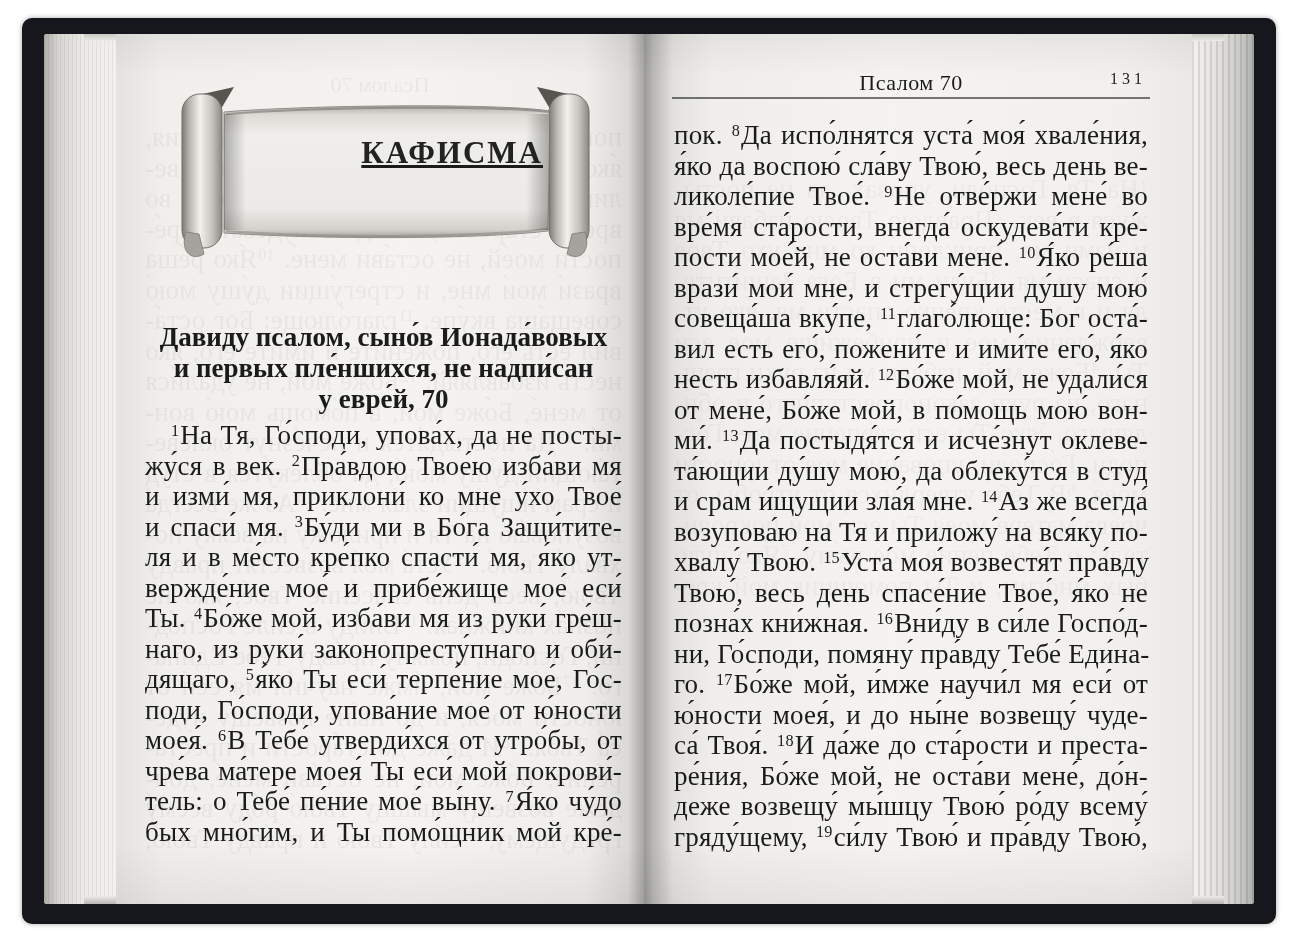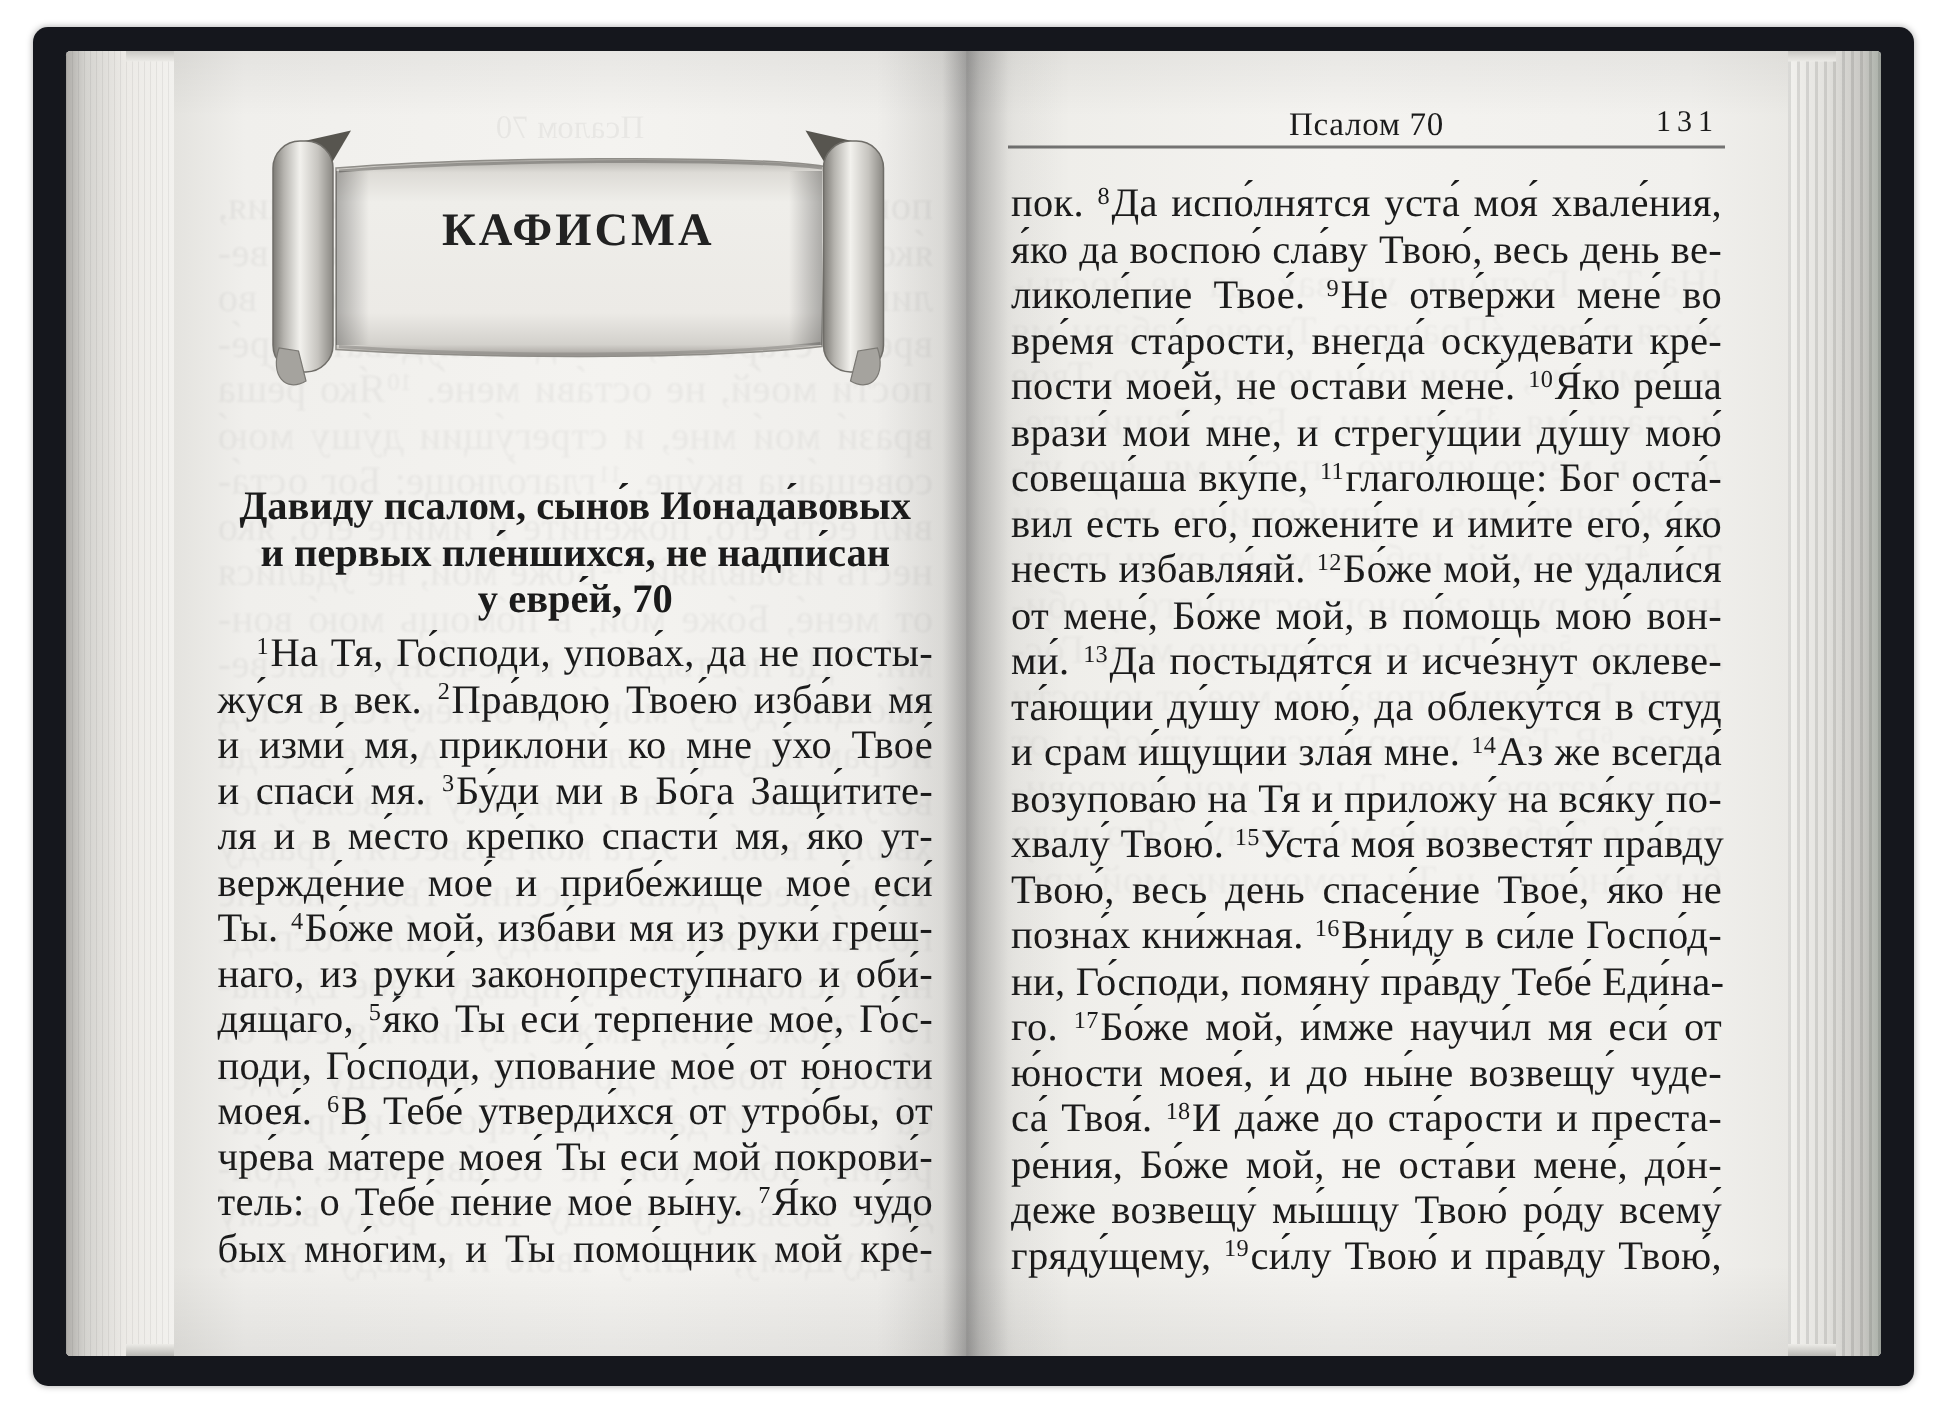--- a/index.html
+++ b/index.html
@@ -58,26 +58,26 @@
   }
   .left-body{left:29px;top:386px;width:477px;}
   .left-body .tline:first-child{text-indent:26px;}
   .right-body{left:30px;top:86px;width:474px;}
   .hblock{left:29px;top:288px;width:477px;}
   .hline{font-size:27px;line-height:31px;font-weight:bold;text-align:center;}
   sup{font-size:.6em;line-height:0;position:relative;top:-.5em;vertical-align:baseline;margin-right:1px;}
   
   .rhead{position:absolute;left:30px;top:36px;width:474px;height:26px;z-index:3;}
   .rhead .title{position:absolute;left:0;right:0;text-align:center;font-size:22px;letter-spacing:.5px;}
-  .rhead .pnum{position:absolute;right:2px;top:0;font-size:20px;letter-spacing:4px;}
+  .rhead .pnum{position:absolute;right:2px;top:0;font-size:16px;letter-spacing:4px;}
   .rule{position:absolute;left:28px;top:63px;width:478px;height:2px;background:#4a4a4a;opacity:.75;z-index:3;}
   
   .banner{position:absolute;left:52px;top:48px;width:435px;height:188px;z-index:4;}
   .banner svg{position:absolute;left:0;top:0;}
-  .banner-text{position:absolute;left:60px;top:48px;width:315px;text-align:center;z-index:5;}
+  .banner-text{position:absolute;left:60px;top:48px;width:315px;text-align:right;z-index:5;text-decoration:underline;}
   .banner-text div{font-size:31px;font-weight:bold;letter-spacing:2px;line-height:45px;color:#222;}
   
   .ghost{position:absolute;transform:scaleX(-1);filter:blur(.6px);pointer-events:none;z-index:1;color:#3a3a3a;}
   .ghost .tline{white-space:nowrap;overflow:hidden;}
   .ghost-left{left:29px;top:88px;width:477px;opacity:.055;}
   .ghost-right{left:30px;top:140px;width:474px;opacity:.04;}
   .ghost-head{position:absolute;left:0;right:0;top:38px;text-align:center;font-size:22px;
     transform:scaleX(-1);opacity:.05;filter:blur(.5px);z-index:1;}
 </style>
 </head>

